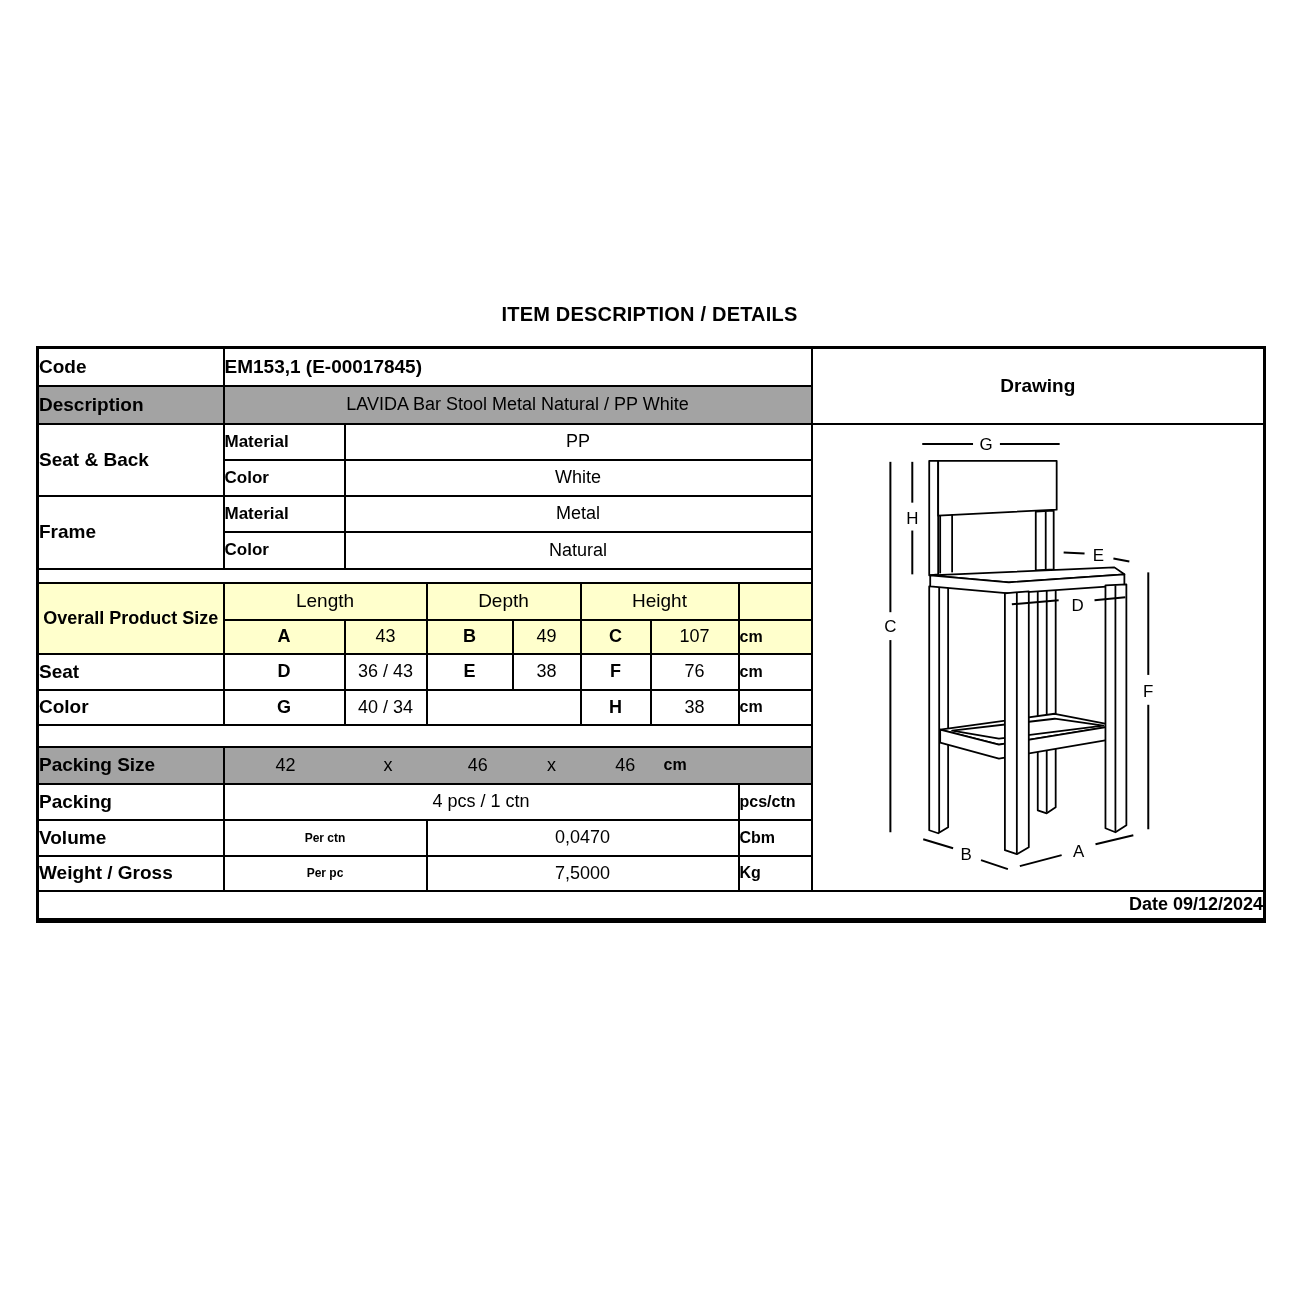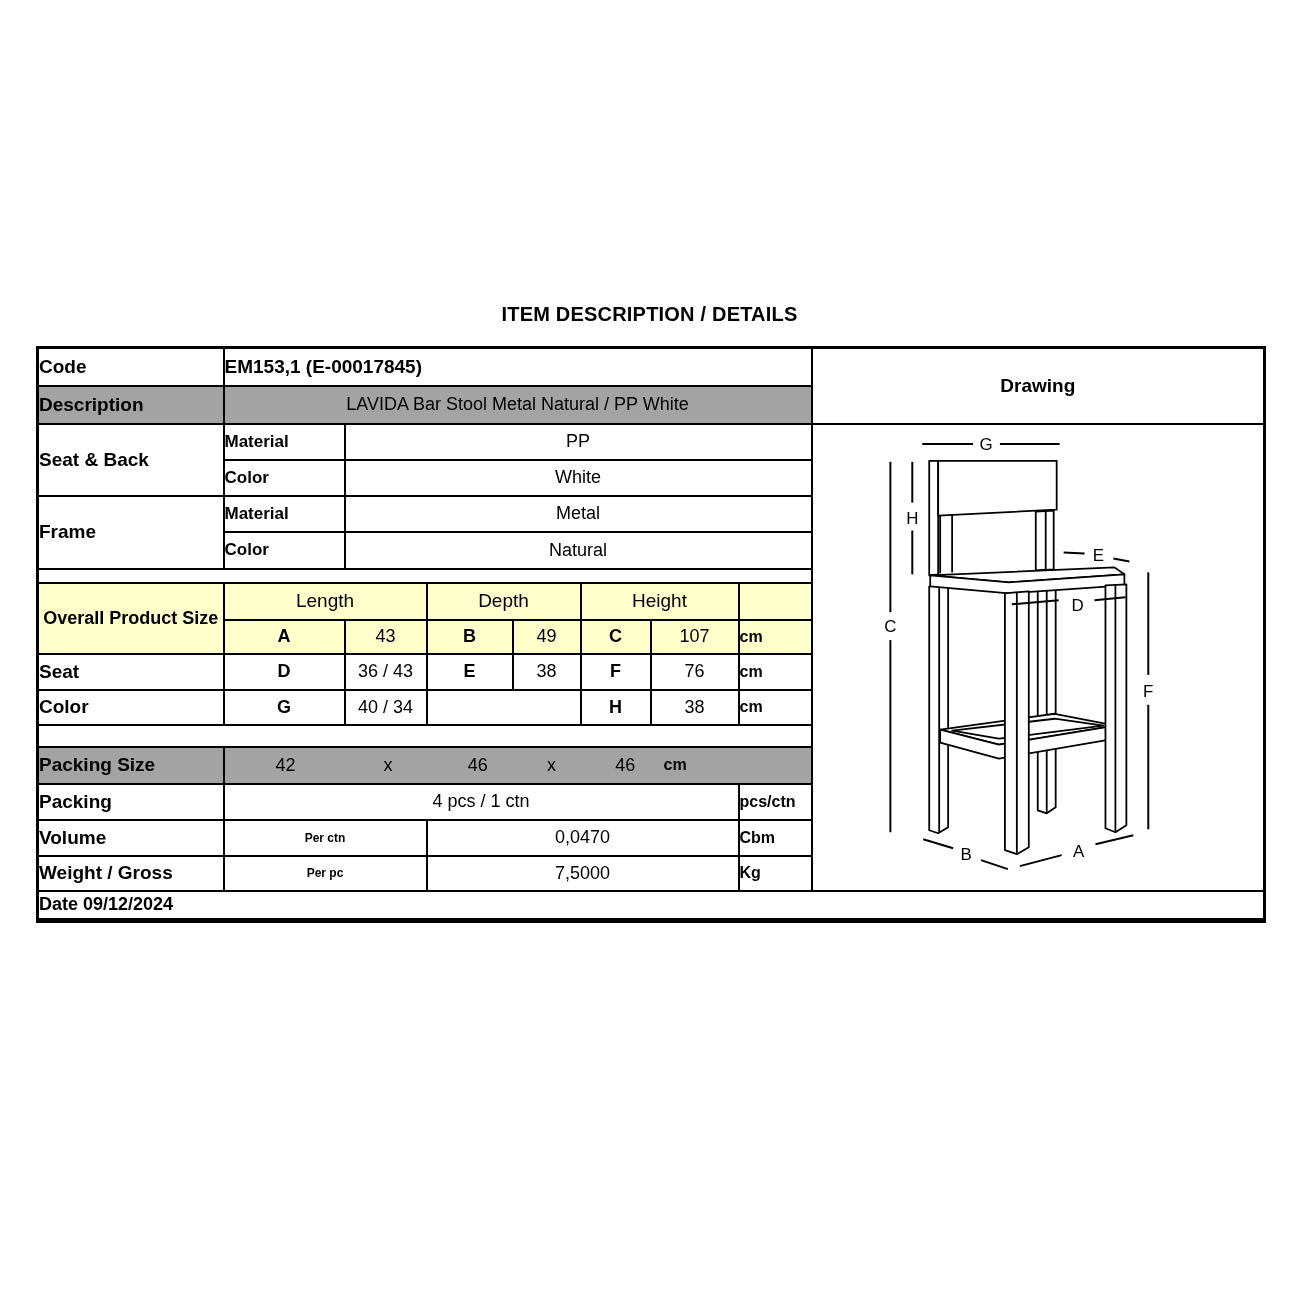--- a/index.html
+++ b/index.html
@@ -30,21 +30,21 @@
   td.val{font-size:18px;text-align:center;}
   td.valb{font-size:19px;font-weight:bold;text-align:left;}
   td.letter{font-size:18px;font-weight:bold;text-align:center;}
   td.num{font-size:18px;text-align:center;}
   td.unit{font-size:16px;font-weight:bold;text-align:left;padding-left:4px;}
   td.hdr{font-size:19px;font-weight:normal;text-align:center;}
   td.per{font-size:12px;font-weight:bold;text-align:center;}
   td.yellow{background:#FFFFCC;}
   td.gray{background:#a3a3a3;}
   td.center-wrap{white-space:normal;text-align:center;font-weight:bold;font-size:18px;line-height:1.15;}
-  td.date-cell{font-size:18px;font-weight:bold;text-align:left;}
+  td.date-cell{font-size:18px;font-weight:bold;text-align:right;}
   td.drawing-hdr{font-size:19px;font-weight:bold;text-align:center;}
   td.drawing-cell{position:relative;padding:0;}
   .spread{position:relative;width:100%;height:100%;}
   .spread span{position:absolute;top:50%;transform:translate(-50%,-50%);font-size:18px;}
   .spread .u{font-size:16px;font-weight:bold;}
   .ps1{left:10.4%;} .ps2{left:27.9%;} .ps3{left:43.2%;}
   .ps4{left:55.8%;} .ps5{left:68.4%;} .ps6{left:76.9%;}
   svg.stool{position:absolute;inset:0;width:100%;height:100%;}
   svg.stool text{font-family:"Liberation Sans","DejaVu Sans",sans-serif;font-size:17px;fill:#000;}
 </style>

